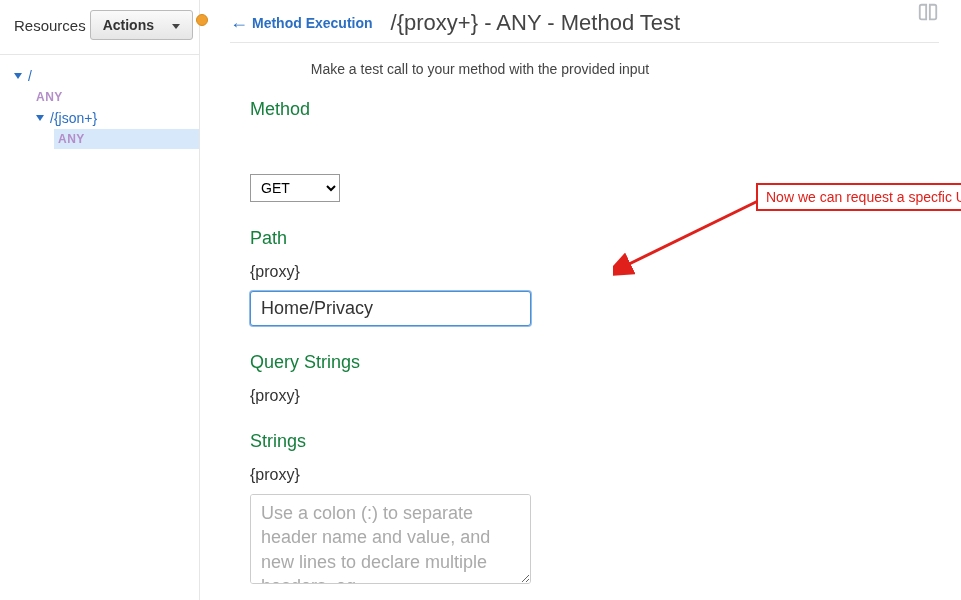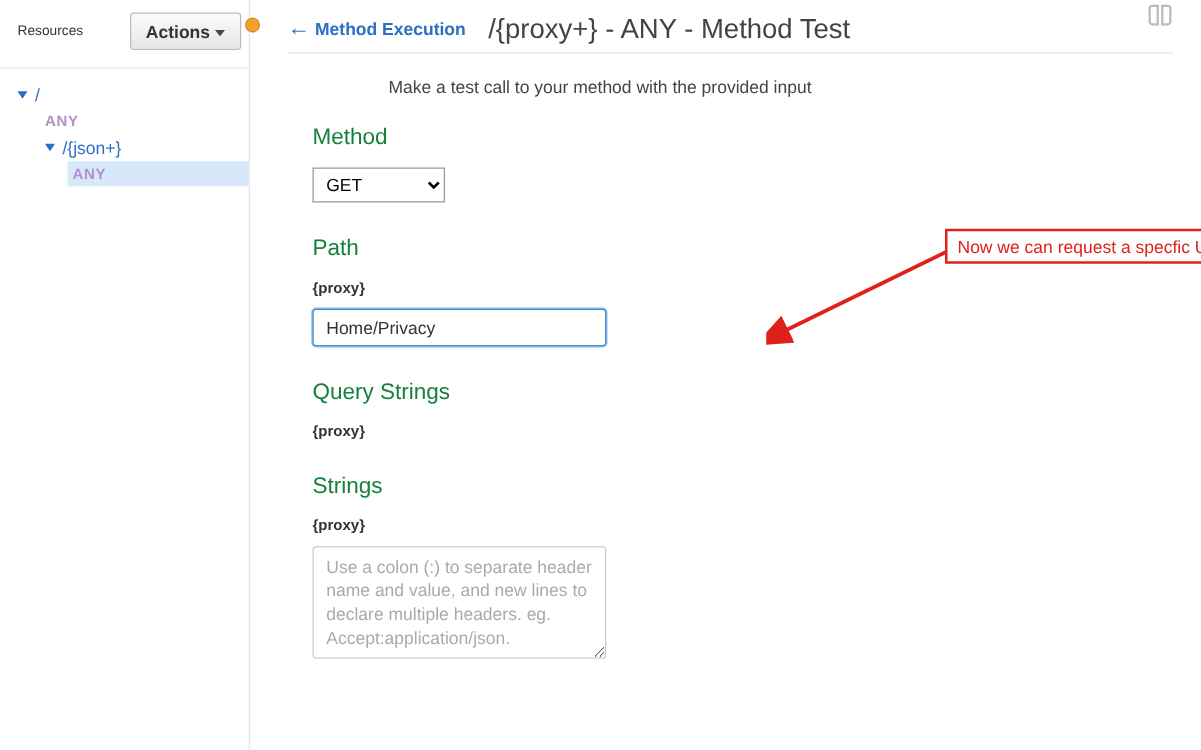--- a/index.html
+++ b/index.html
@@ -24,36 +24,36 @@
     padding-top: 4px;
   }
   .sidebar-header {
     display: flex;
     align-items: center;
     justify-content: space-between;
     padding: 6px 6px 14px 14px;
     border-bottom: 1px solid #e6e6e6;
   }
   .sidebar-title {
-    font-size: 11px;
+    font-size: 15px;
     font-weight: 400;
     color: #333;
   }
   .actions-btn {
     background: linear-gradient(#fafafa, #e6e6e6);
     border: 1px solid #bbb;
     border-radius: 3px;
     padding: 6px 12px;
     font-size: 14px;
     font-weight: 700;
     color: #333;
     cursor: pointer;
     display: inline-flex;
     align-items: center;
-    gap: 4px;
+    gap: 18px;
   }
   .caret-down {
     width: 0; height: 0;
     border-left: 4px solid transparent;
     border-right: 4px solid transparent;
     border-top: 5px solid #444;
     display: inline-block;
     margin-top: 2px;
   }
 
@@ -136,37 +136,38 @@
     top: 2px;
     color: #b8bcc0;
     font-size: 22px;
     cursor: pointer;
   }
 
   .content { padding-left: 20px; max-width: 480px; }
   .intro { font-size: 14px; color: #444; margin-bottom: 22px; text-align: center; }
 
   .sec-title { font-size: 18px; color: #15803d; font-weight: 400; margin: 14px 0 14px; }
-  .field-label { font-size: 12px; font-weight: 700; color: #333; margin-bottom: 10px; }
+  .field-label { font-size: 16px; font-weight: 400; color: #333; margin-bottom: 10px; }
 
   select {
     border: 1px solid #999;
     background: #fff;
     font-size: 14px;
     padding: 4px 6px;
-    width: 106px;
+    width: 90px;
     height: 28px;
+    margin-top: 40px;
   }
 
   .text-input {
     border: 1px solid #ccc;
     border-radius: 3px;
     padding: 6px 10px;
-    font-size: 14px;
-    width: 235px;
+    font-size: 18px;
+    width: 281px;
     color: #333;
   }
   .text-input::placeholder { color: #aaa; }
   .focused { border-color: #4a90d9; box-shadow: 0 0 0 1px rgba(74,144,217,0.6); }
 
   textarea.text-input {
     height: 90px;
     resize: both;
     line-height: 1.35;
     font-family: inherit;

